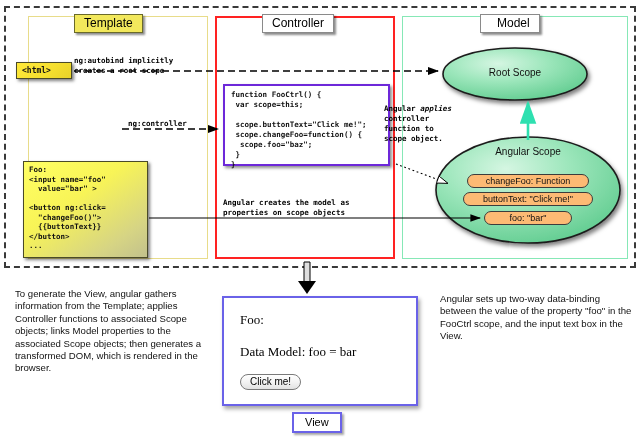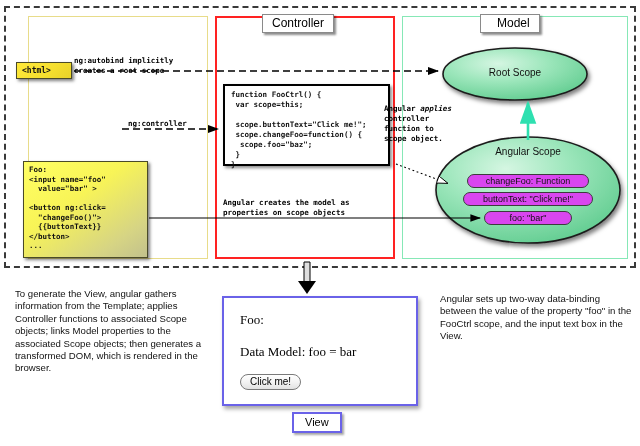--- a/index.html
+++ b/index.html
@@ -67,21 +67,21 @@
   .box-foo {
     left: 23px; top: 161px; width: 125px; height: 97px;
     background: linear-gradient(145deg,#ffff63 0%,#f8f457 40%,#d6d484 80%,#c2c18c 100%);
   }
 
   
   .box-ctrl {
     position: absolute;
     left: 223px; top: 84px; width: 167px; height: 82px;
     background: #ffffff;
-    border: 2px solid #000000;
+    border: 2px solid #6d28d9;
     box-shadow: 2px 2px 3px rgba(0,0,0,0.45);
     font-family: "DejaVu Sans Mono", monospace;
     font-weight: bold;
     font-size: 7.5px;
     line-height: 10px;
     color: #111;
     white-space: pre;
     padding: 4px 6px;
   }
 
@@ -109,21 +109,21 @@
   .scope-title {
     position: absolute;
     font-size: 10px; color: #111; text-align: center;
     white-space: nowrap;
   }
   .st-root   { left: 470px; top: 67px; width: 90px; }
   .st-fooctrl{ left: 478px; top: 146px; width: 100px; }
 
   .pill {
     position: absolute;
-    background: #d946ef;
+    background: #fdba74;
     border: 1px solid #3c3c3c;
     border-radius: 11px;
     font-size: 9px;
     color: #111;
     text-align: center;
     line-height: 13px;
     height: 14px;
     white-space: nowrap;
   }
   .pill-changefoo  { left: 467px; top: 174px; width: 122px; }
@@ -196,20 +196,21 @@
 <body>
 
 <div id="root">
 
   <div class="outer-dashed"></div>
 
   <div class="panel panel-template"></div>
   <div class="panel panel-controller"></div>
   <div class="panel panel-model"></div>
 
+  <div class="tab tab-template">Template</div>
   <div class="tab tab-controller">Controller</div>
   <div class="tab tab-model">Model</div>
 
   <div class="codebox box-html">&lt;html&gt;</div>
   <div class="codebox box-foo">Foo:
 &lt;input name="foo"
   value="bar" &gt;
 
 &lt;button ng:click=
   "changeFoo()"&gt;

